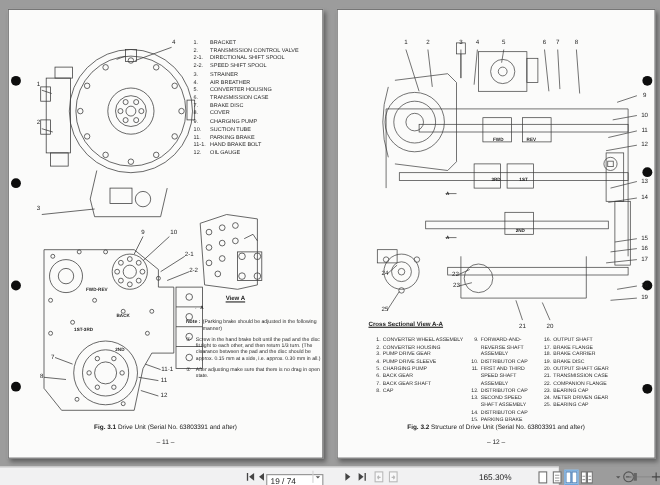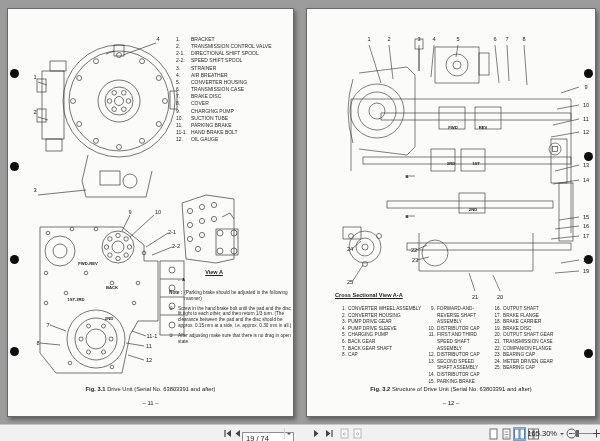--- a/index.html
+++ b/index.html
@@ -28,21 +28,21 @@
 .note-head{display:flex}
 .note-head b{flex:none;margin-right:2px}
 .note-item{display:flex;margin-top:4px}
 .nmark{flex:none;width:9px}
 .ntext{flex:1}
 .caption{position:absolute;left:0;top:377px;width:100%;text-align:center;font-size:5.8px;color:#222}
 .caption b{font-weight:bold}
 .pageno{position:absolute;left:0;top:391px;width:100%;text-align:center;font-size:6px;color:#222}
 .section-label{position:absolute;left:28px;top:283px;font-size:5.6px;font-weight:bold;text-decoration:underline;color:#1c1c1c}
 
-.statusbar{position:absolute;left:0;bottom:0;width:600px;height:17px;background:#f1f1f2;border-top:1px solid #c6c6c6}
+.statusbar{position:absolute;left:0;bottom:0;width:508px;height:17px;background:#f1f1f2;border-top:1px solid #c6c6c6}
 .sbtn{position:absolute;top:3px;height:11px;display:flex;align-items:center;justify-content:center;cursor:default}
 .pagebox{position:absolute;left:242px;top:2px;width:52px;height:13px}
 .pagebox input{width:100%;height:100%;border:1px solid #8f8f8f;background:#fff;font-size:7.5px;font-family:"Liberation Sans",sans-serif;padding:0 10px 0 3px;color:#222}
 .pagebox .caret{position:absolute;right:1px;top:1px;width:9px;height:11px;border-left:1px solid #d2d2d2;display:flex;align-items:center;justify-content:center}
 .dim{opacity:.55}
 .viewmode{position:absolute;top:2px;width:13px;height:14px;display:flex;align-items:center;justify-content:center;border:1px solid transparent}
 .viewmode.active{background:#cfe3f6;border:1px solid #6ca6dd}
 .zoomtxt{position:absolute;top:4px;right:43px;font-size:7.5px;color:#222}
 .sl-track{position:absolute;left:572px;top:8px;width:20px;height:1px;background:#8a8a8a}
 .sl-thumb{position:absolute;left:576px;top:5px;width:3px;height:7px;background:#666}

